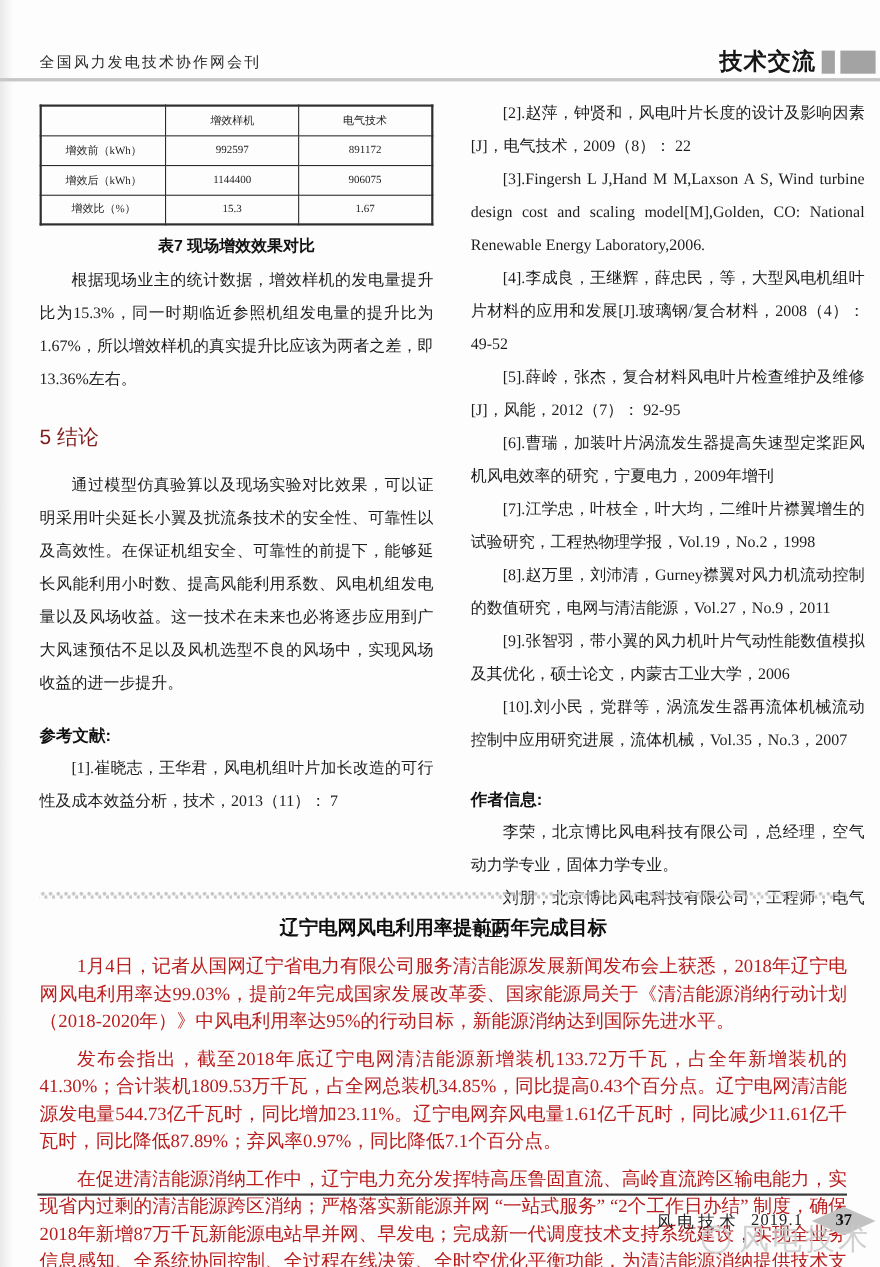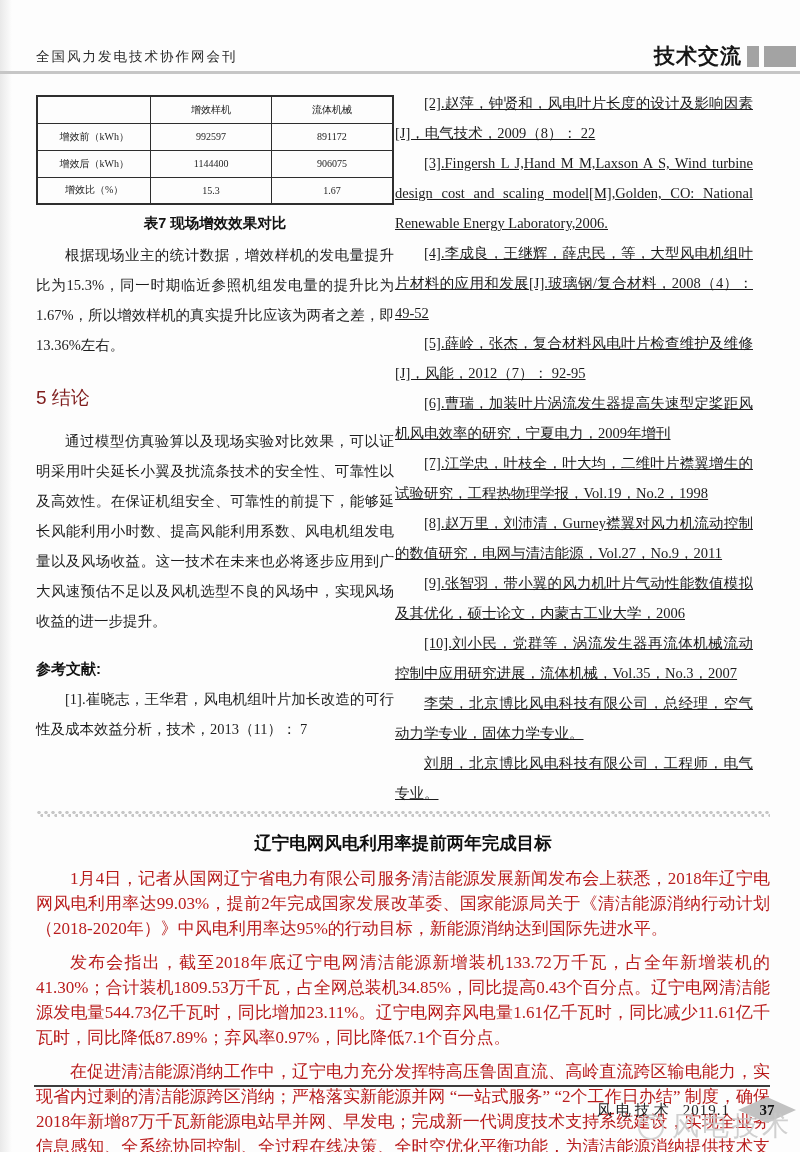--- a/index.html
+++ b/index.html
@@ -29,21 +29,21 @@
     font-weight:bold; font-size:21px; color:#161616; letter-spacing:1px;
   }
   .blk { display:inline-block; height:21px; background:#a3a3a3; }
   .blk-narrow { width:12px; }
   .blk-wide  { width:32px; }
   .header-rule { position:absolute; left:0; right:0; top:71px; height:3px; background:#c6c6c6; }
 
   
   .col { position:absolute; top:88px; width:358px; }
   .col-left  { left:36px; }
-  .col-right { left:395px;text-decoration:underline; }
+  .col-right { left:428px; }
   p.body {
     font-size:14.5px; line-height:30px; text-align:justify; text-indent:2em;
     color:#1d1d1d;
   }
   .ref p.body { margin:0; }
 
   
   table.results {
     width:100%; border-collapse:collapse; margin-top:7px;
     font-size:10px; border:2px solid #2e2e2e;
@@ -127,21 +127,21 @@
     <table class="results">
       <colgroup>
           <col class="c1">
           <col>
           <col>
         </colgroup>
       <thead>
         <tr>
           <th></th>
           <th>增效样机</th>
-          <th>流体机械</th>
+          <th>电气技术</th>
         </tr>
       </thead>
       <tbody>
         <tr>
           <td>增效前（kWh）</td>
           <td>992597</td>
           <td>891172</td>
         </tr>
         <tr>
           <td>增效后（kWh）</td>
@@ -190,20 +190,21 @@
     <div class="ref">
         <p class="body">[8].赵万里，刘沛清，Gurney襟翼对风力机流动控制的数值研究，电网与清洁能源，Vol.27，No.9，2011</p>
       </div>
     <div class="ref">
         <p class="body">[9].张智羽，带小翼的风力机叶片气动性能数值模拟及其优化，硕士论文，内蒙古工业大学，2006</p>
       </div>
     <div class="ref">
         <p class="body">[10].刘小民，党群等，涡流发生器再流体机械流动控制中应用研究进展，流体机械，Vol.35，No.3，2007</p>
       </div>
 
+    <div class="sub-heading">作者信息:</div>
     <p class="body">李荣，北京博比风电科技有限公司，总经理，空气动力学专业，固体力学专业。</p>
     <p class="body">刘朋，北京博比风电科技有限公司，工程师，电气专业。</p>
   </div>
 
   <div class="news">
     <div class="wavy-divider"></div>
     <div class="news-title">辽宁电网风电利用率提前两年完成目标</div>
     <p>1月4日，记者从国网辽宁省电力有限公司服务清洁能源发展新闻发布会上获悉，2018年辽宁电网风电利用率达99.03%，提前2年完成国家发展改革委、国家能源局关于《清洁能源消纳行动计划（2018-2020年）》中风电利用率达95%的行动目标，新能源消纳达到国际先进水平。</p>
     <p>发布会指出，截至2018年底辽宁电网清洁能源新增装机133.72万千瓦，占全年新增装机的41.30%；合计装机1809.53万千瓦，占全网总装机34.85%，同比提高0.43个百分点。辽宁电网清洁能源发电量544.73亿千瓦时，同比增加23.11%。辽宁电网弃风电量1.61亿千瓦时，同比减少11.61亿千瓦时，同比降低87.89%；弃风率0.97%，同比降低7.1个百分点。</p>
     <p>在促进清洁能源消纳工作中，辽宁电力充分发挥特高压鲁固直流、高岭直流跨区输电能力，实现省内过剩的清洁能源跨区消纳；严格落实新能源并网 “一站式服务” “2个工作日办结” 制度，确保2018年新增87万千瓦新能源电站早并网、早发电；完成新一代调度技术支持系统建设，实现全业务信息感知、全系统协同控制、全过程在线决策、全时空优化平衡功能，为清洁能源消纳提供技术支撑。</p>

